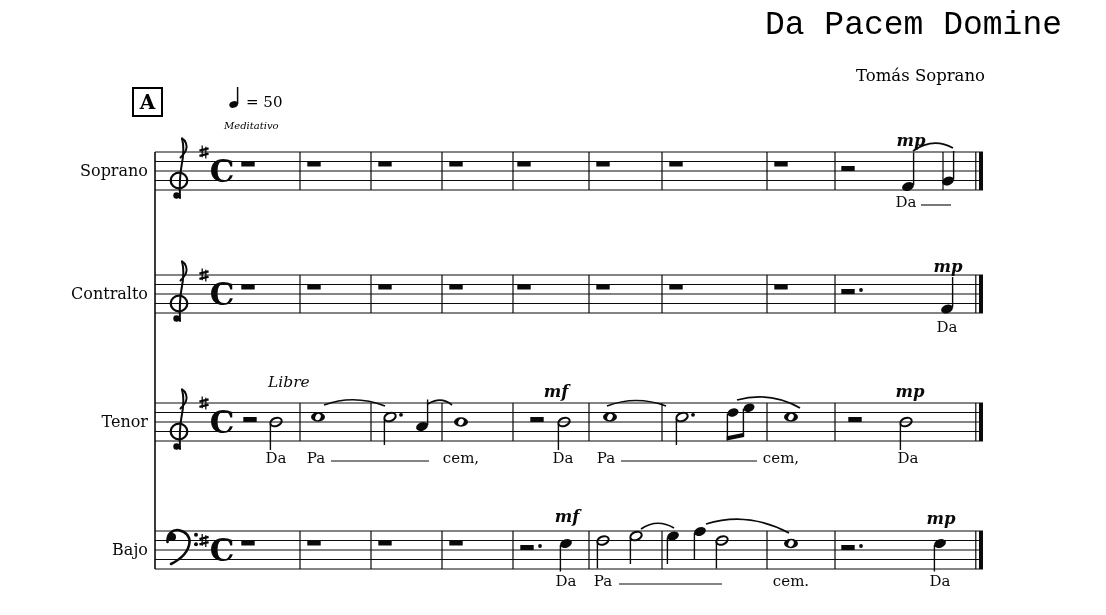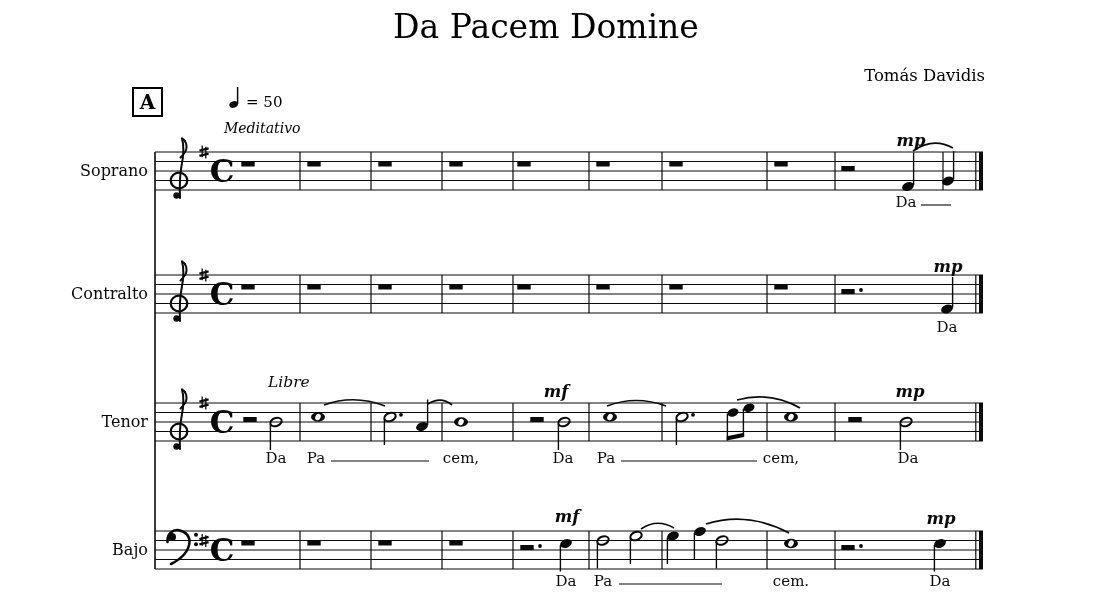--- a/index.html
+++ b/index.html
@@ -1,34 +1,34 @@
 <!DOCTYPE html>
 <html><head>
 <meta charset="utf-8">
 <style>
   html,body{margin:0;padding:0;background:#ffffff;}
   body{width:1106px;height:615px;position:relative;overflow:hidden;
        font-family:"DejaVu Serif", serif;color:#000;}
   .abs{position:absolute;}
-  #page-title{top:7px;left:17px;width:1058px;text-align:center;font-size:33px;}
+  #page-title{top:7px;left:4px;width:1058px;text-align:right;font-size:33px;font-family:Liberation Mono, monospace;}
   #composer-block{top:66px;left:685px;width:300px;text-align:right;font-size:16.5px;line-height:20px;}
   #rehearsal-mark{top:87px;left:132px;width:27px;height:26px;border:2.2px solid #000;
       text-align:center;font-weight:bold;font-size:20px;line-height:26px;}
   #tempo-note{top:85px;left:227px;}
   #tempo-text{top:95px;left:246px;font-weight:normal;font-size:15px;line-height:1;}
-  #expression-text{top:121px;left:224px;font-style:italic;font-size:14px;line-height:1;}
+  #expression-text{top:121px;left:224px;font-style:italic;font-size:10px;line-height:1;}
   svg text{user-select:none;}
 </style>
 </head>
 <body>
 
 <div class="abs" id="page-title">Da Pacem Domine</div>
 
 <div class="abs" id="composer-block">
-  <div>Tomás Davidis</div>
+  <div>Tomás Soprano</div>
 </div>
 
 <div class="abs" id="rehearsal-mark">A</div>
 
 <div class="abs" id="tempo-note">
   <svg width="16" height="26" viewBox="0 0 16 26">
     <line x1="10.6" y1="2" x2="10.6" y2="19" stroke="#0a0a0a" stroke-width="1.5"></line>
     <ellipse cx="6.6" cy="19.5" rx="4.4" ry="3.3" fill="#0a0a0a" transform="rotate(-20 6.6 19.5)"></ellipse>
   </svg>
 </div>

